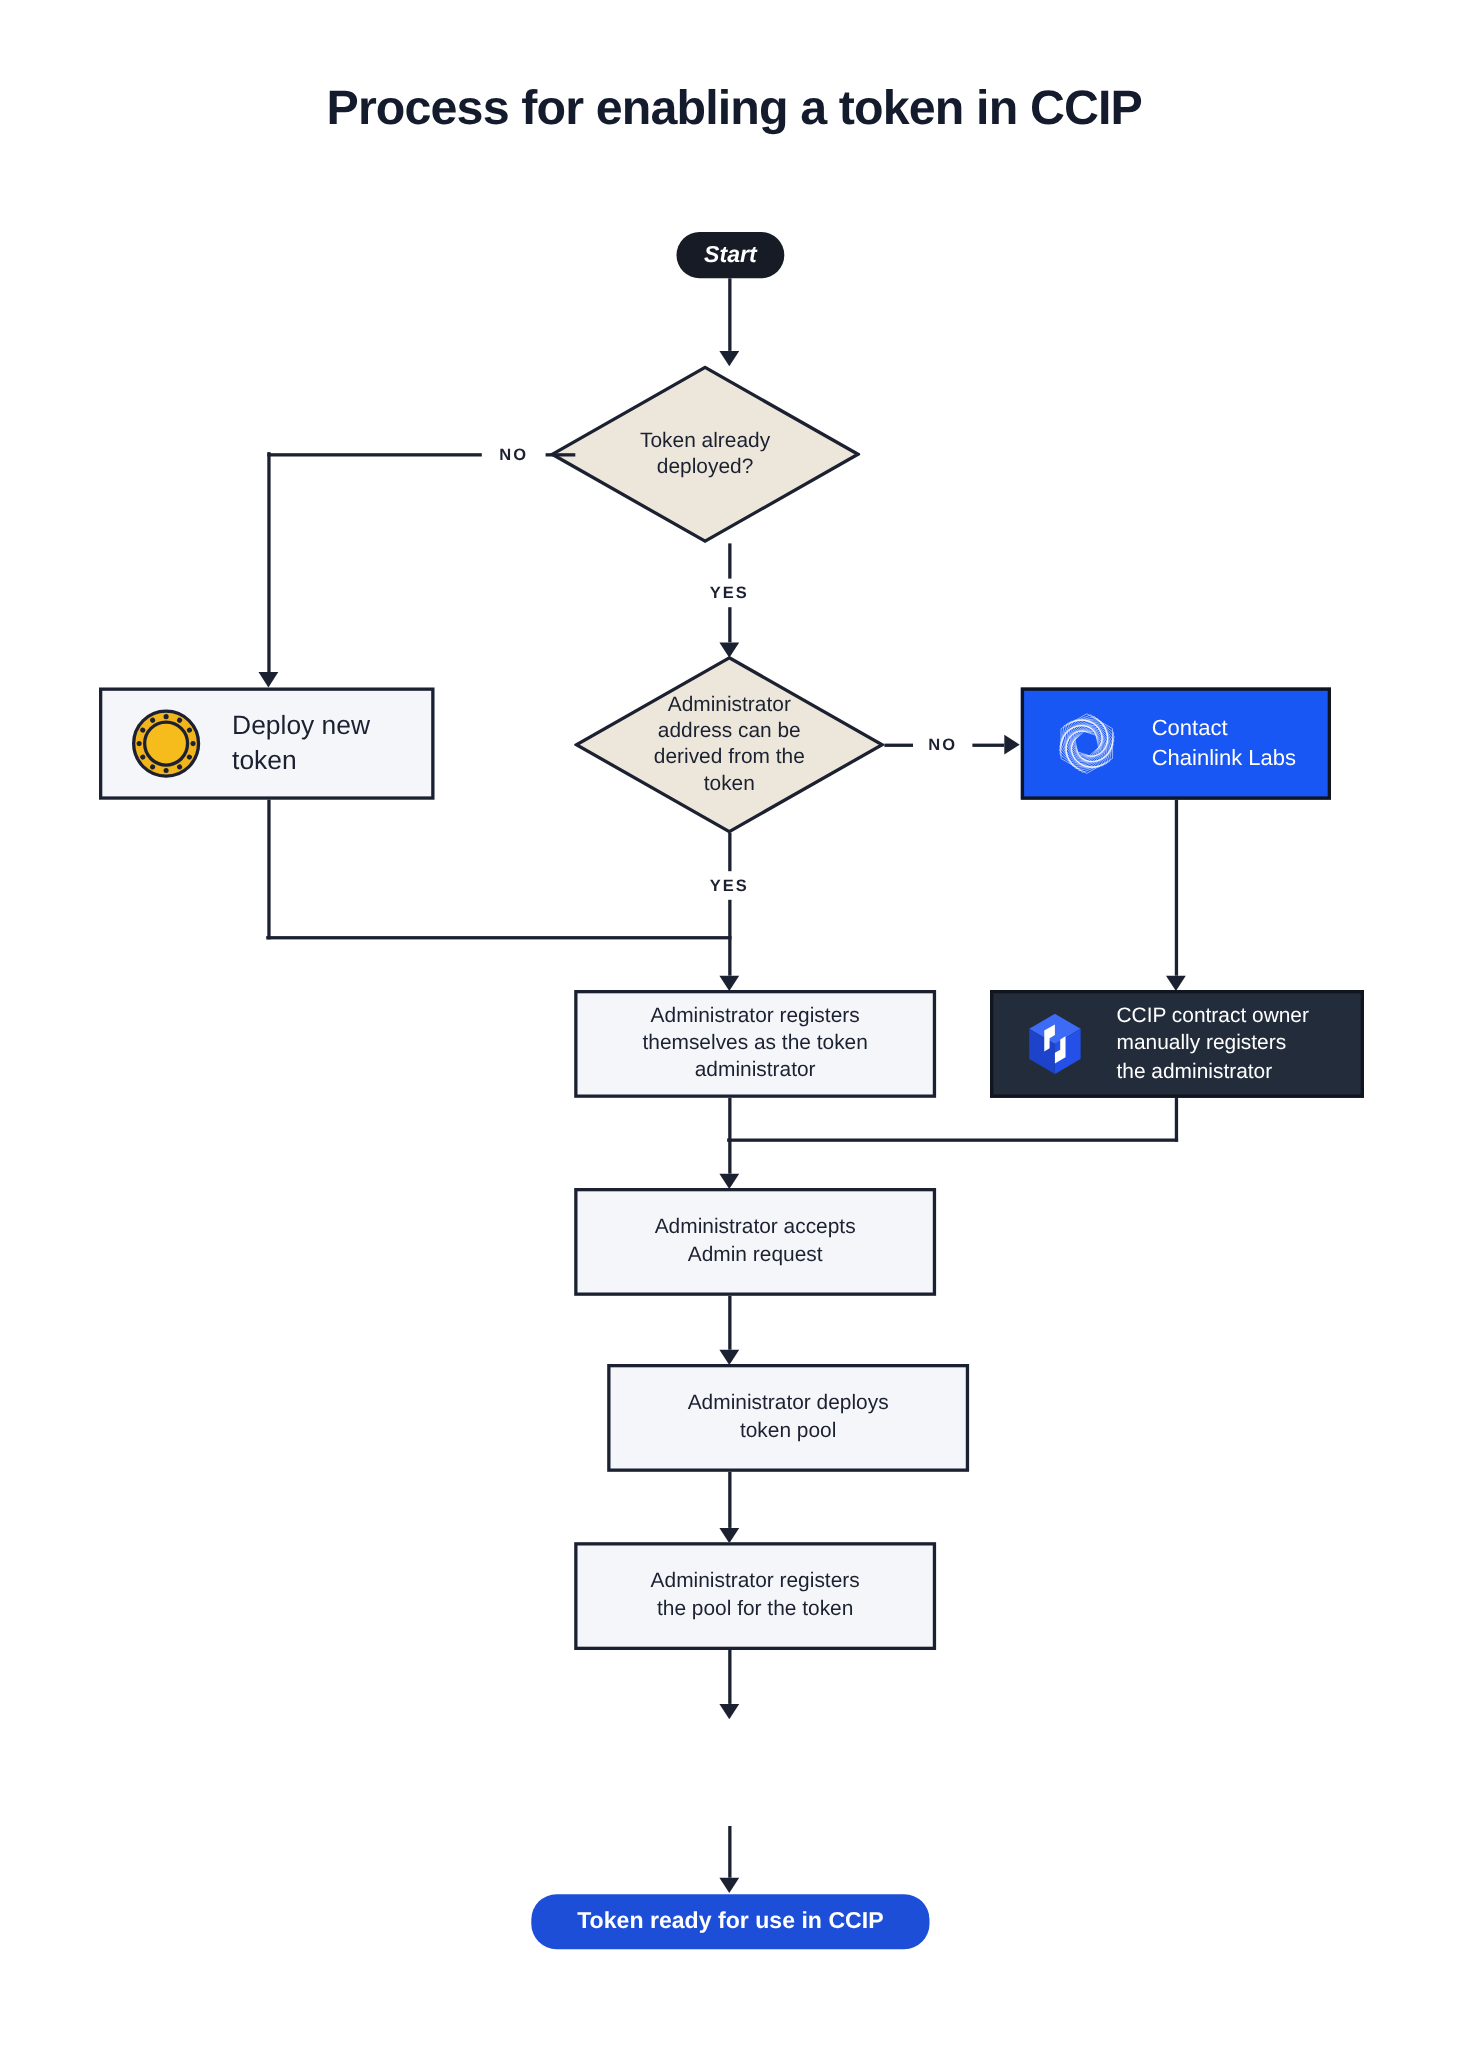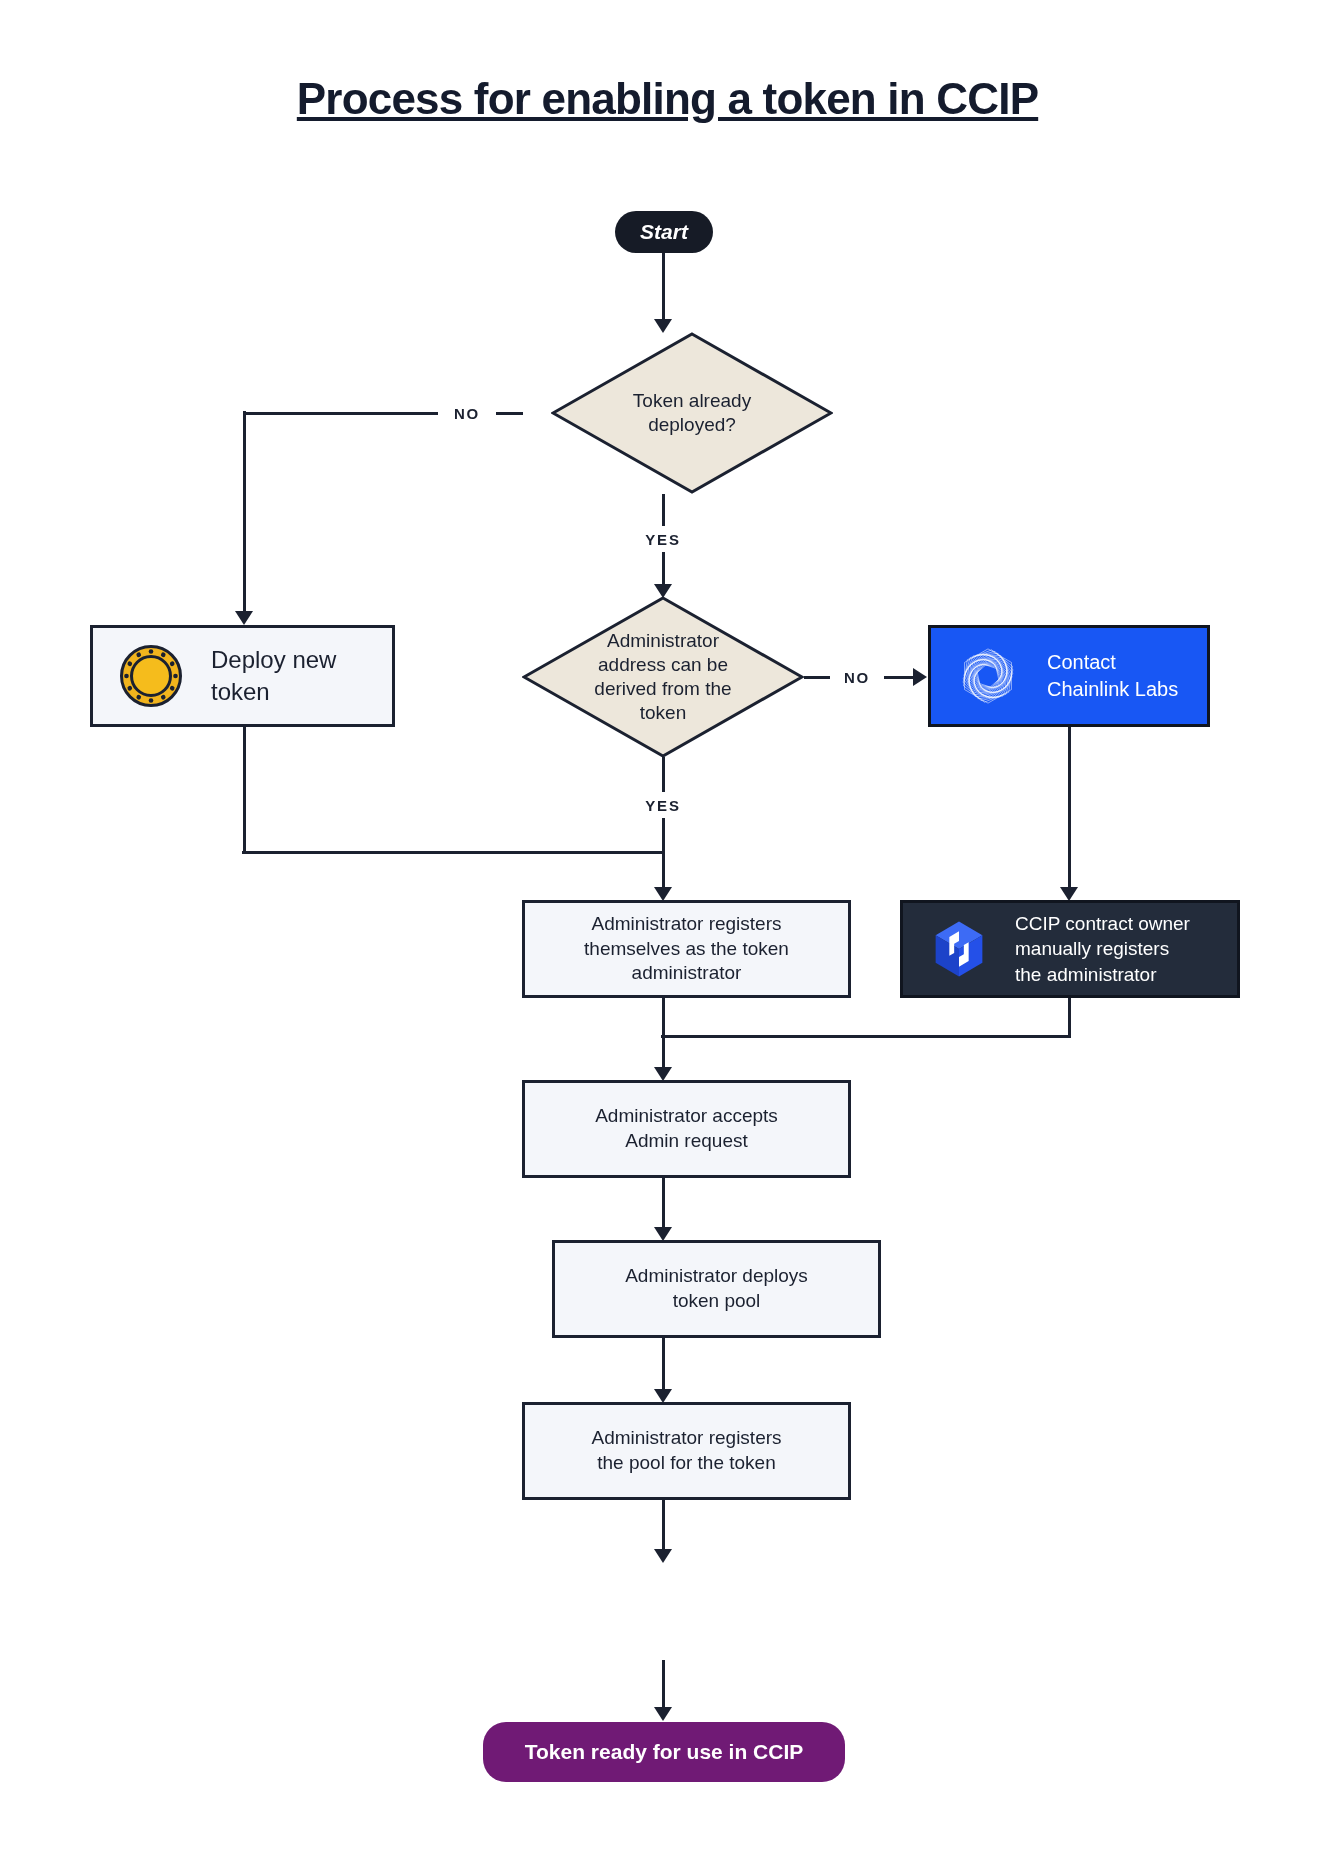--- a/index.html
+++ b/index.html
@@ -1,40 +1,40 @@
 <!DOCTYPE html>
 <html><head>
 <meta charset="utf-8">
 <style>
   html,body{margin:0;padding:0;background:#ffffff;}
   body{font-family:"Liberation Sans","DejaVu Sans",sans-serif;color:#1B2130;}
   #canvas{position:relative;width:1335px;height:1869px;background:#ffffff;margin:0 auto;overflow:hidden;}
 
   .title{position:absolute;top:74px;left:0;width:100%;text-align:center;
-         font-size:44px;font-weight:700;color:#141B2D;letter-spacing:-0.8px;text-decoration:underline;}
+         font-size:44px;font-weight:700;color:#141B2D;letter-spacing:-0.8px;}
 
   .edge-v{position:absolute;width:3px;background:#1B2130;}
   .edge-h{position:absolute;height:3px;background:#1B2130;}
   .arr-down{position:absolute;width:0;height:0;
             border-left:9px solid transparent;border-right:9px solid transparent;
             border-top:14px solid #1B2130;}
   .arr-right{position:absolute;width:0;height:0;
              border-top:9px solid transparent;border-bottom:9px solid transparent;
              border-left:14px solid #1B2130;}
 
   .edge-lbl{position:absolute;background:#ffffff;color:#1B2130;height:26px;
             display:flex;align-items:center;justify-content:center;
             font-size:15px;font-weight:700;letter-spacing:0.12em;}
 
   .pill{position:absolute;display:flex;align-items:center;justify-content:center;
         color:#ffffff;font-weight:700;}
   .pill.start{left:615px;top:211px;width:98px;height:42px;border-radius:22px;
               background:#161B26;font-size:21px;font-weight:600;font-style:italic;}
-  .pill.end{left:483px;top:1722px;width:362px;height:60px;border-radius:23px;
-            background:#701a75;font-size:21px;}
+  .pill.end{left:483px;top:1722px;width:362px;height:50px;border-radius:23px;
+            background:#1d4ed8;font-size:21px;}
 
   .diamond{position:absolute;width:282px;height:162px;}
   .diamond svg{position:absolute;left:0;top:0;}
   .diamond .dtext{position:absolute;left:0;top:0;width:100%;height:100%;
                   display:flex;align-items:center;justify-content:center;
                   text-align:center;font-size:19px;font-weight:500;line-height:1.27;
                   white-space:pre-line;}
 
   .pbox{position:absolute;width:329px;height:98px;background:#F4F6FA;
         border:3px solid #1B2130;box-sizing:border-box;
@@ -64,21 +64,21 @@
 
   <div class="title">Process for enabling a token in CCIP</div>
 
   <div class="pill start">
     <span>Start</span>
   </div>
 
   <div class="edge-v" style="left:661.5px;top:253px;height:66px"></div>
   <div class="arr-down" style="left:654px;top:319px"></div>
 
-  <div class="diamond" style="left:551px;top:332px">
+  <div class="diamond" style="left:500px;top:332px">
     <svg width="282" height="162" viewBox="0 0 282 162">
       <polygon points="141,2 280,81 141,160 2,81" fill="#EDE7DB" stroke="#1B2130" stroke-width="3"></polygon>
     </svg>
     <div class="dtext">Token already
 deployed?</div>
   </div>
 
   <div class="edge-h" style="left:243px;top:411.5px;width:280px"></div>
   <div class="edge-lbl" style="left:438px;top:400px;width:58px">NO</div>
   <div class="edge-v" style="left:242.5px;top:411px;height:200px"></div>

